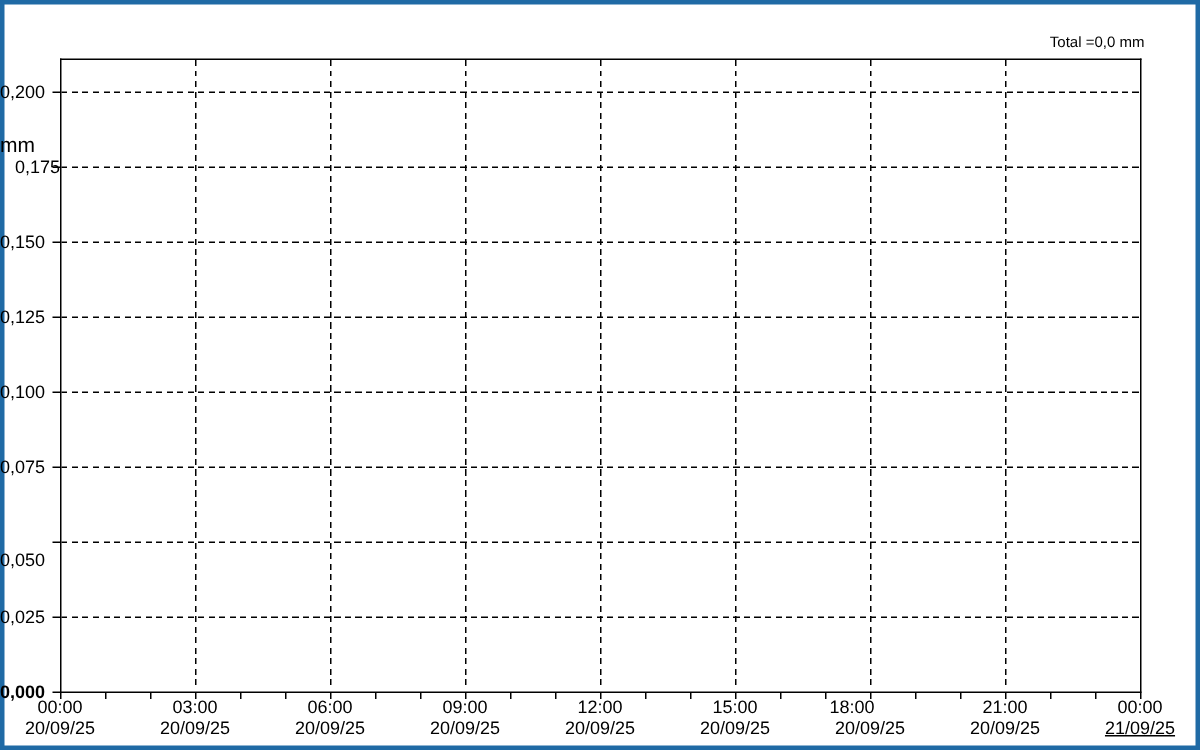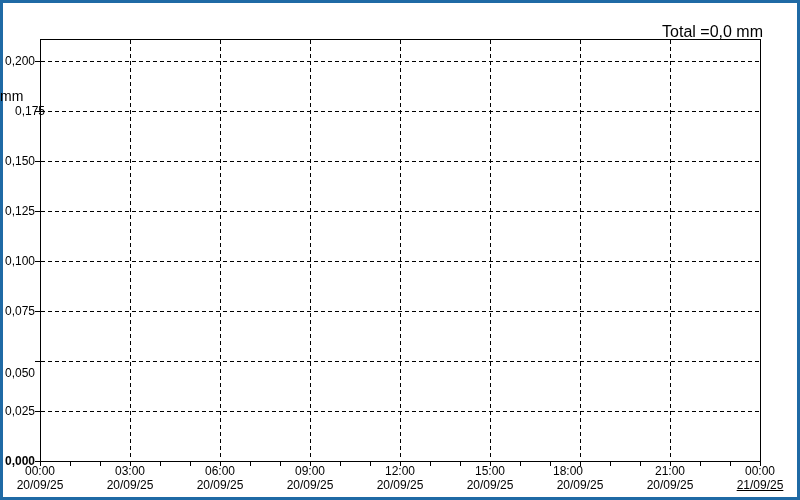--- a/index.html
+++ b/index.html
@@ -20,38 +20,38 @@
   }
   .titlebar{
     position:absolute;left:0;top:0;width:800px;height:21px;
     background:var(--accent);
     color:var(--title-text);
     font-size:13px;font-weight:bold;
     text-align:center;line-height:21px;
   }
   .total{
     position:absolute;left:563px;top:23px;width:200px;
-    text-align:right;font-size:16px;color:var(--label-text);
+    text-align:right;font-size:10px;color:var(--label-text);
   }
   .yunit{
     position:absolute;left:0;top:40px;width:35px;
     text-align:left;font-size:14px;color:var(--label-text);margin-top:48px;
   }
   .axisline{position:absolute;background:var(--grid);}
   .h-grid{
     position:absolute;height:1px;
     background:repeating-linear-gradient(90deg,var(--grid) 0,var(--grid) 4px,transparent 4px,transparent 7px);
   }
   .v-grid{
     position:absolute;width:1px;
     background:repeating-linear-gradient(180deg,var(--grid) 0,var(--grid) 4px,transparent 4px,transparent 7px);
   }
   .tick{position:absolute;background:var(--grid);}
   .ylab{
-    position:absolute;left:0;width:35px;text-align:right;
+    position:absolute;left:0;width:35px;text-align:left;
     font-size:12px;color:var(--label-text);line-height:14px;
   }
   .xlab{
     position:absolute;width:70px;text-align:center;
     font-size:12px;color:var(--label-text);line-height:13px;
   }
 </style>
 </head>
 <body>
 

